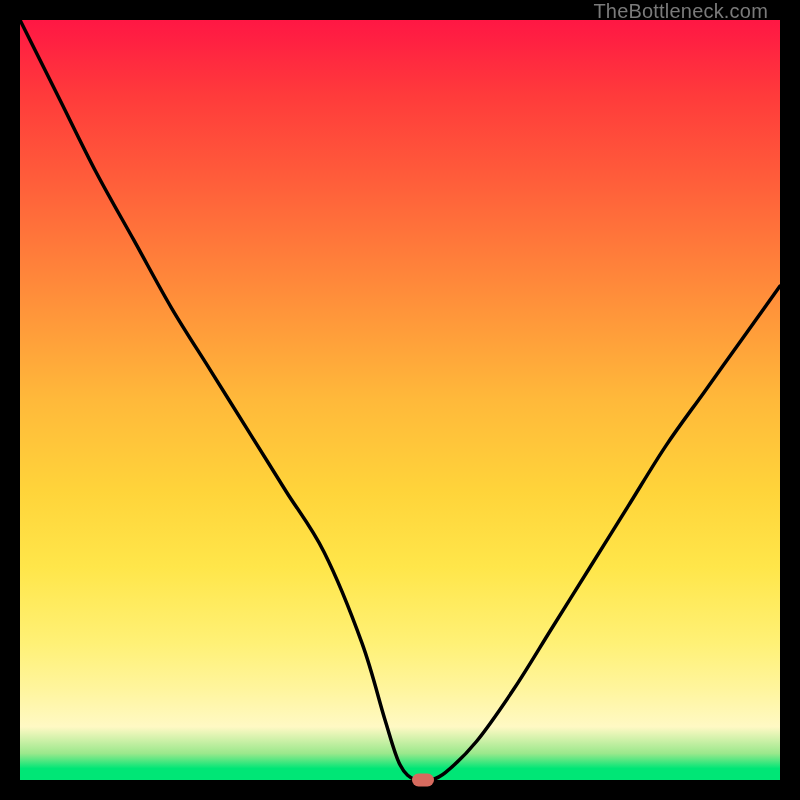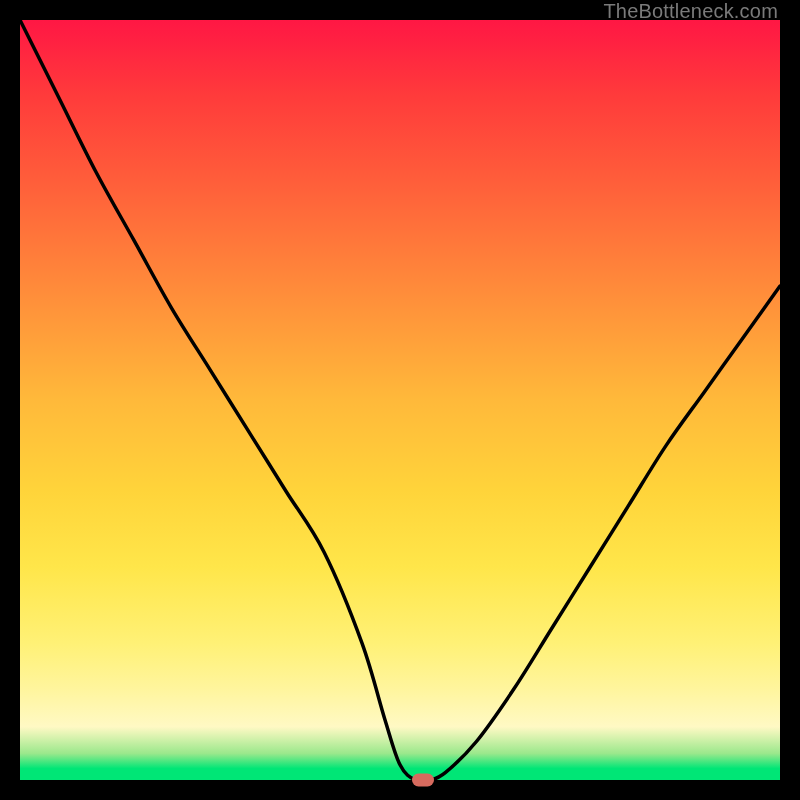--- a/index.html
+++ b/index.html
@@ -38,21 +38,21 @@
       #fff59d 88%,
       #fff9c4 93%,
       #9be88c 96.5%,
       #00e676 98.5%,
       #00e676 100%
     );
   }
   .watermark {
     position: absolute;
     top: 0;
-    right: 22px;
+    right: 32px;
     color: #7a7a7a;
     font-size: 20px;
     font-weight: 500;
     letter-spacing: 0.2px;
     user-select: none;
   }
   svg.curve {
     position: absolute;
     left: 0;
     top: 0;

